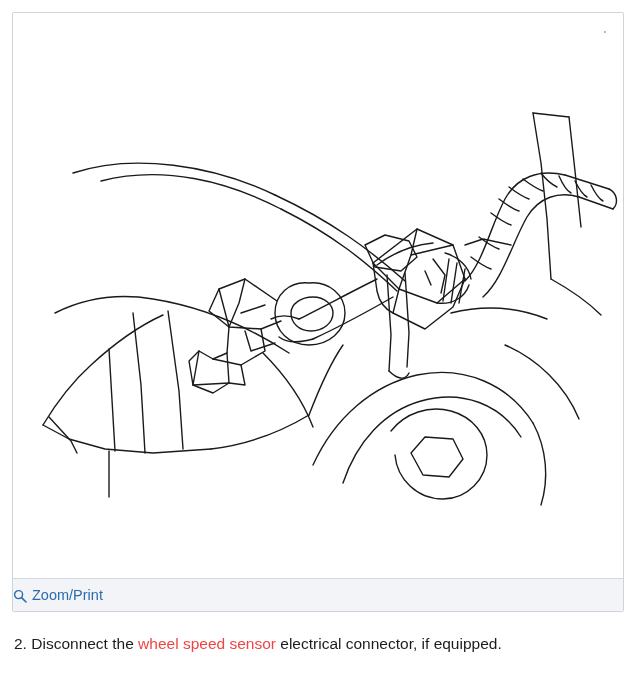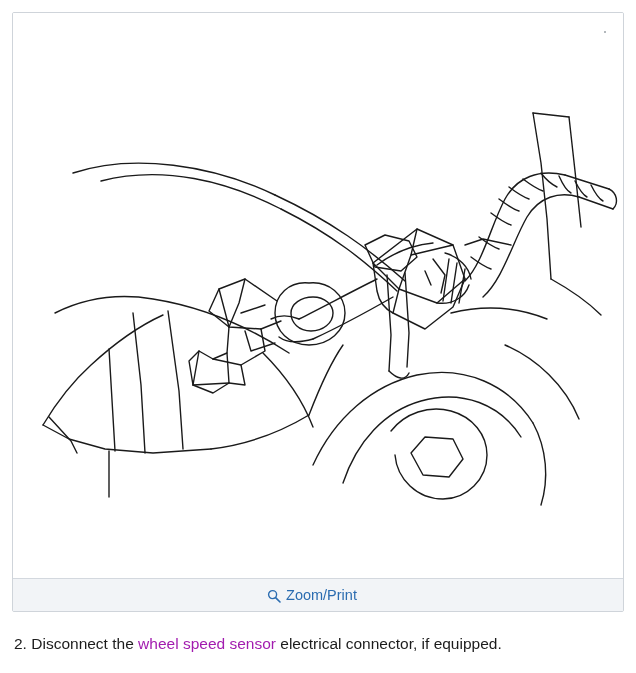--- a/index.html
+++ b/index.html
@@ -49,21 +49,21 @@
   .figure-toolbar {
     position: absolute;
     left: 0;
     right: 0;
     bottom: 0;
     height: 33px;
     background: #f2f4f7;
     border-top: 1px solid #d3d8de;
     display: flex;
     align-items: center;
-    justify-content: center;
+    justify-content: flex-start;
     padding-right: 12px;
     box-sizing: border-box;
   }
   .zoom-link {
     display: inline-flex;
     align-items: center;
     gap: 5px;
     color: #2b6cb0;
     font-size: 14.5px;
     text-decoration: none;
@@ -81,21 +81,21 @@
     position: absolute;
     left: 14px;
     top: 634px;
     width: 610px;
     font-size: 15.5px;
     line-height: 20px;
     color: #1c1c1c;
     white-space: nowrap;
   }
   .caption .link {
-    color: #a21caf;
+    color: #ef4444;
     cursor: pointer;
   }
   .dot-mark {
     position: absolute;
     right: 17px;
     top: 18px;
     width: 2px;
     height: 2px;
     background: #9aa0a6;
     border-radius: 50%;

